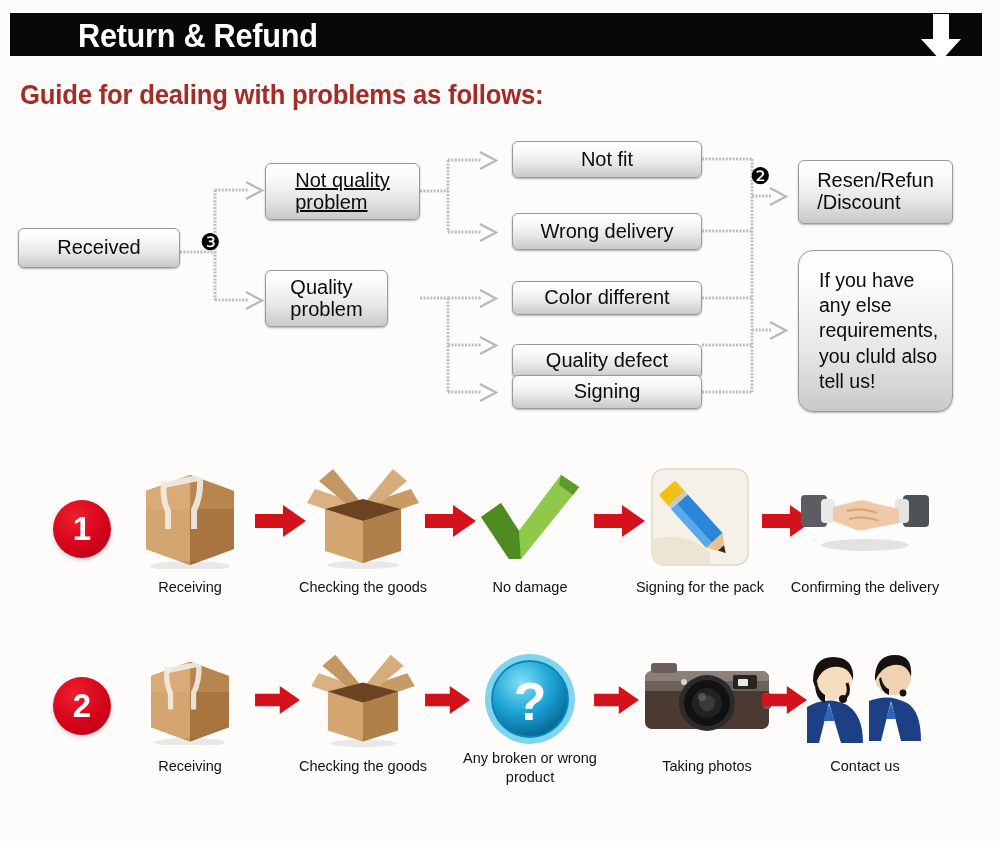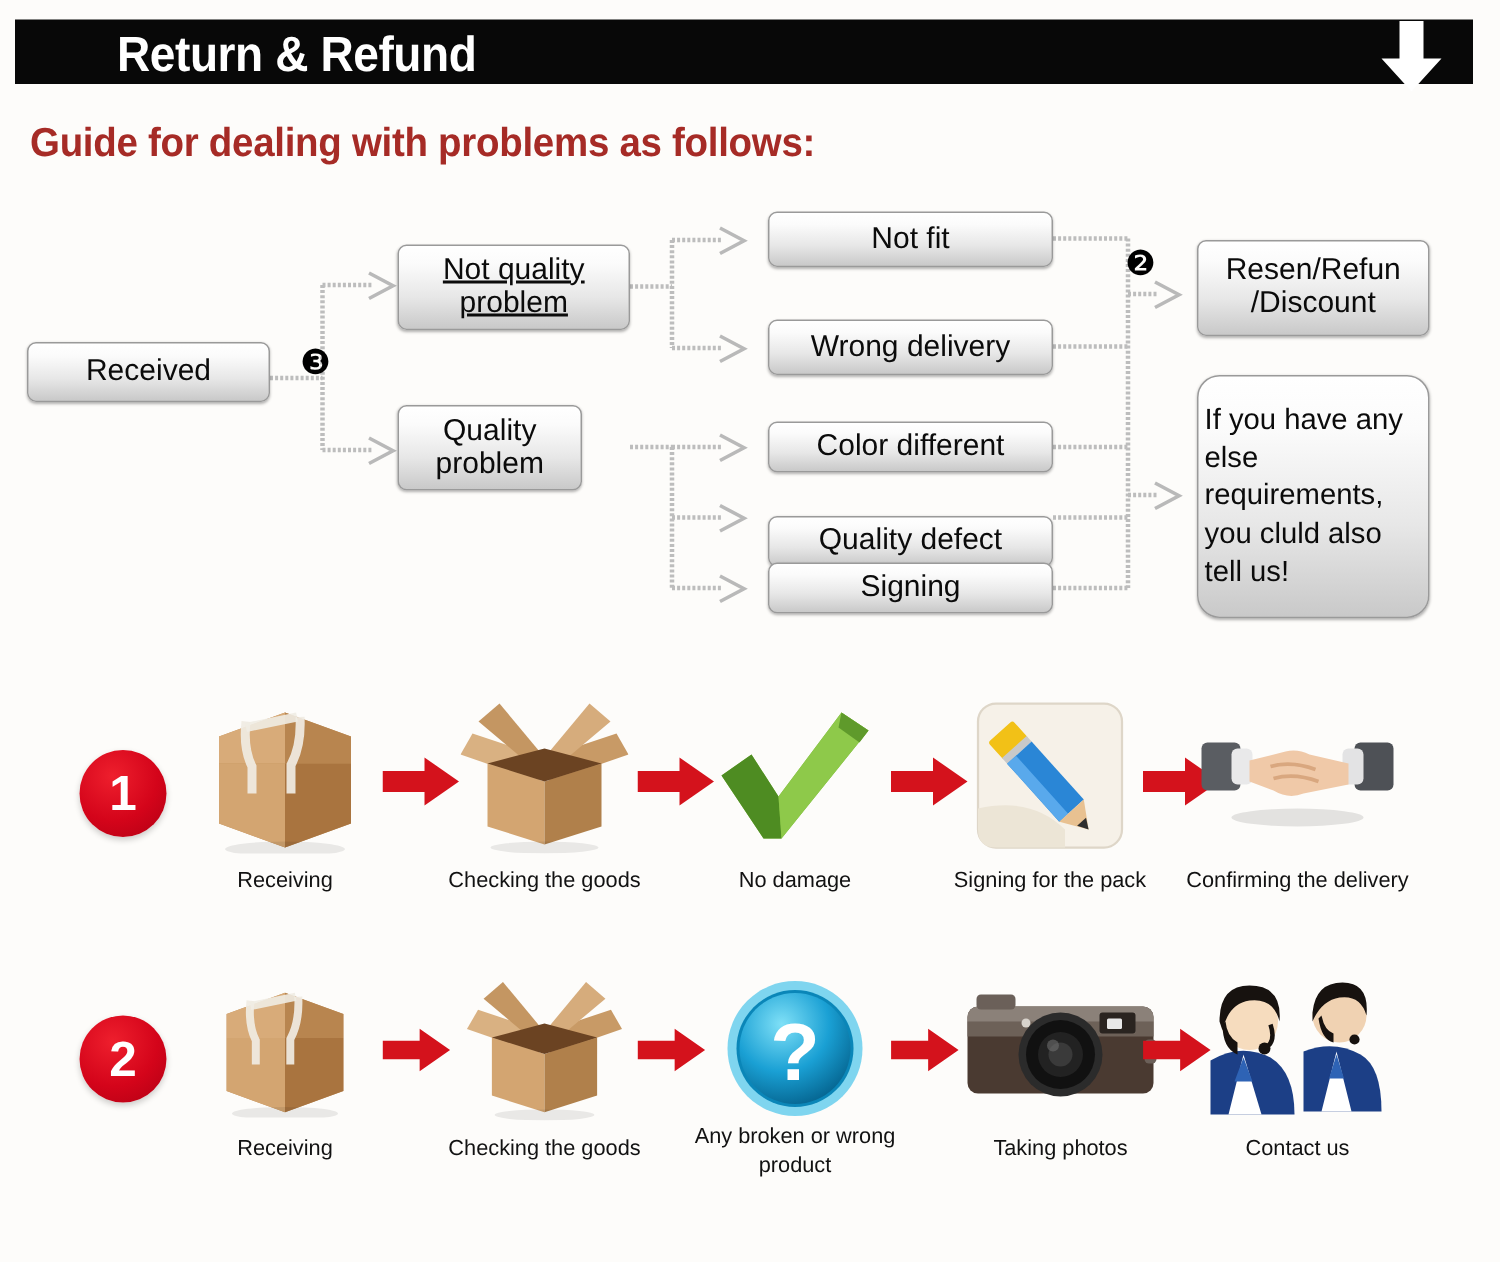--- a/index.html
+++ b/index.html
@@ -50,29 +50,29 @@
   .flow-svg{position:absolute;left:0;top:0;width:1000px;height:430px;}
 
   .node{
     position:absolute;
     box-sizing:border-box;
     border:1px solid #9a9a9a;
     border-radius:6px;
     background:linear-gradient(to bottom,#ffffff 0%,#fbfbfb 22%,#e7e7e7 62%,#c9c9c9 100%);
     box-shadow:0 1px 2px rgba(0,0,0,0.30), inset 0 1px 0 #ffffff;
     display:flex;align-items:center;justify-content:center;
-    text-align:center;
+    text-align:left;
     color:#0b0b0b;
     font-size:20px;
     line-height:1.08;
     padding:0 6px;
   }
   .node.tall{border-radius:15px;}
   .node.two-line{font-size:20px;}
-  .node.leftal{justify-content:flex-start;text-align:left;padding-left:4px;font-size:19.5px;line-height:1.30;}
+  .node.leftal{justify-content:flex-start;text-align:left;padding-left:20px;font-size:19.5px;line-height:1.30;}
 
   
   #n-received     {left:18px;  top:228px; width:162px; height:40px;}
   #n-notquality   {left:265px; top:163px; width:155px; height:57px;text-decoration:underline; }
   #n-quality      {left:265px; top:270px; width:123px; height:57px; }
   #n-notfit       {left:512px; top:141px; width:190px; height:37px;}
   #n-wrongdel     {left:512px; top:213px; width:190px; height:37px;}
   #n-colordiff    {left:512px; top:281px; width:190px; height:34px;}
   #n-qualitydef   {left:512px; top:344px; width:190px; height:34px;}
   #n-damage       {left:512px; top:375px; width:190px; height:34px;}

